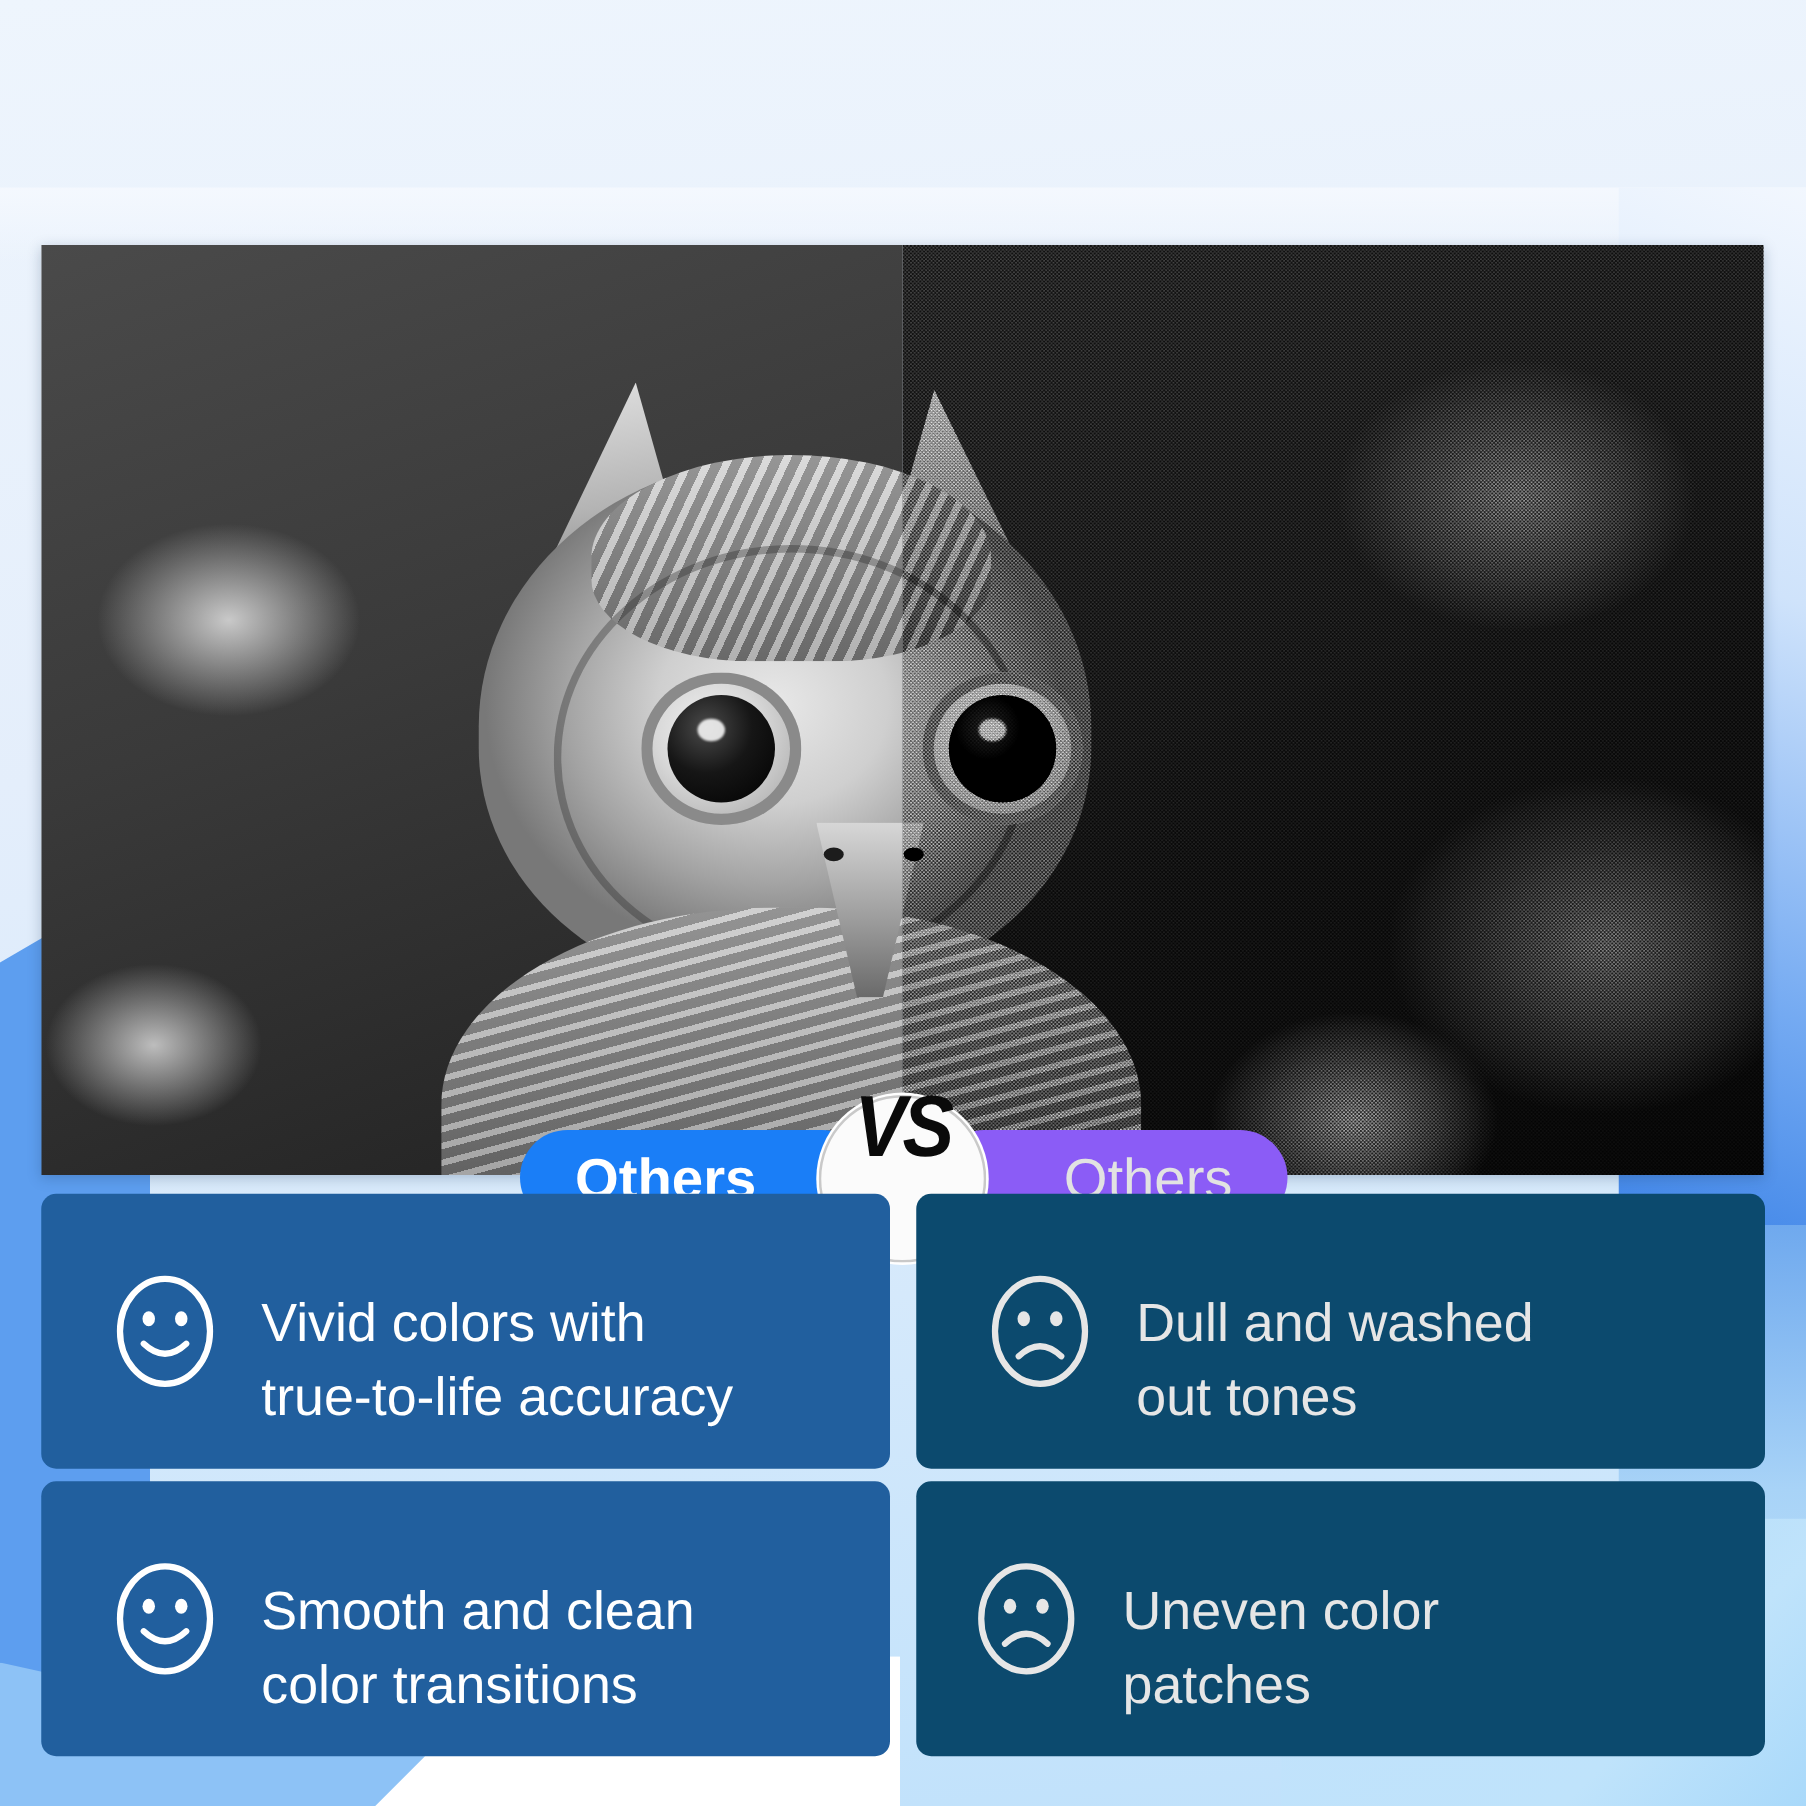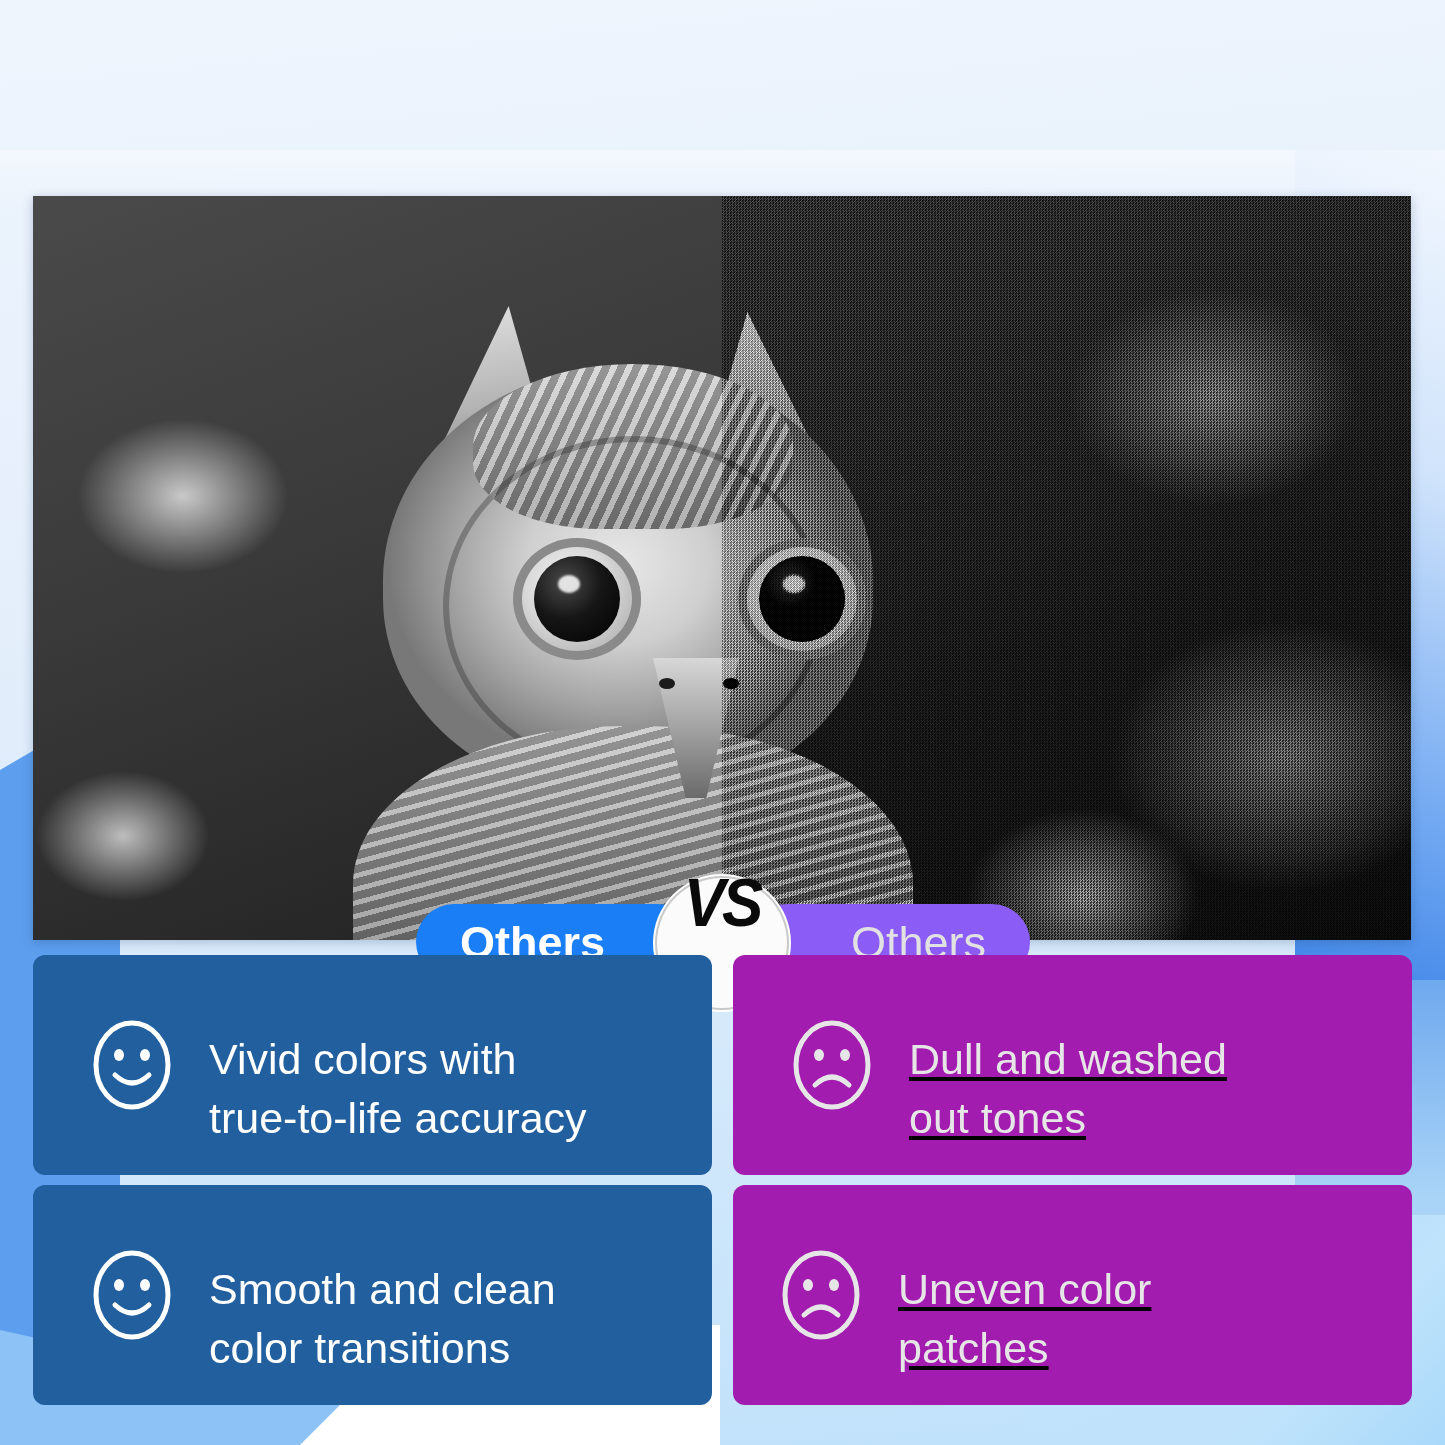--- a/index.html
+++ b/index.html
@@ -366,21 +366,21 @@
   
   .card {
     position: absolute;
     border-radius: 12px;
     display: flex;
     align-items: center;
     box-sizing: border-box;
     padding-left: 58px;
   }
   .card.good { background: #215f9e; }
-  .card.bad  { background: #a21caf; text-decoration: underline; }
+  .card.bad  { background: #0c4a6e; }
 
   .card-r1-l { left: 33px;  top: 955px;  width: 679px; height: 220px; }
   .card-r1-r { left: 733px; top: 955px;  width: 679px; height: 220px; }
   .card-r2-l { left: 33px;  top: 1185px; width: 679px; height: 220px; }
   .card-r2-r { left: 733px; top: 1185px; width: 679px; height: 220px; padding-left: 47px; }
 
   .face-icon {
     flex: none;
     width: 82px;
     height: 92px;

